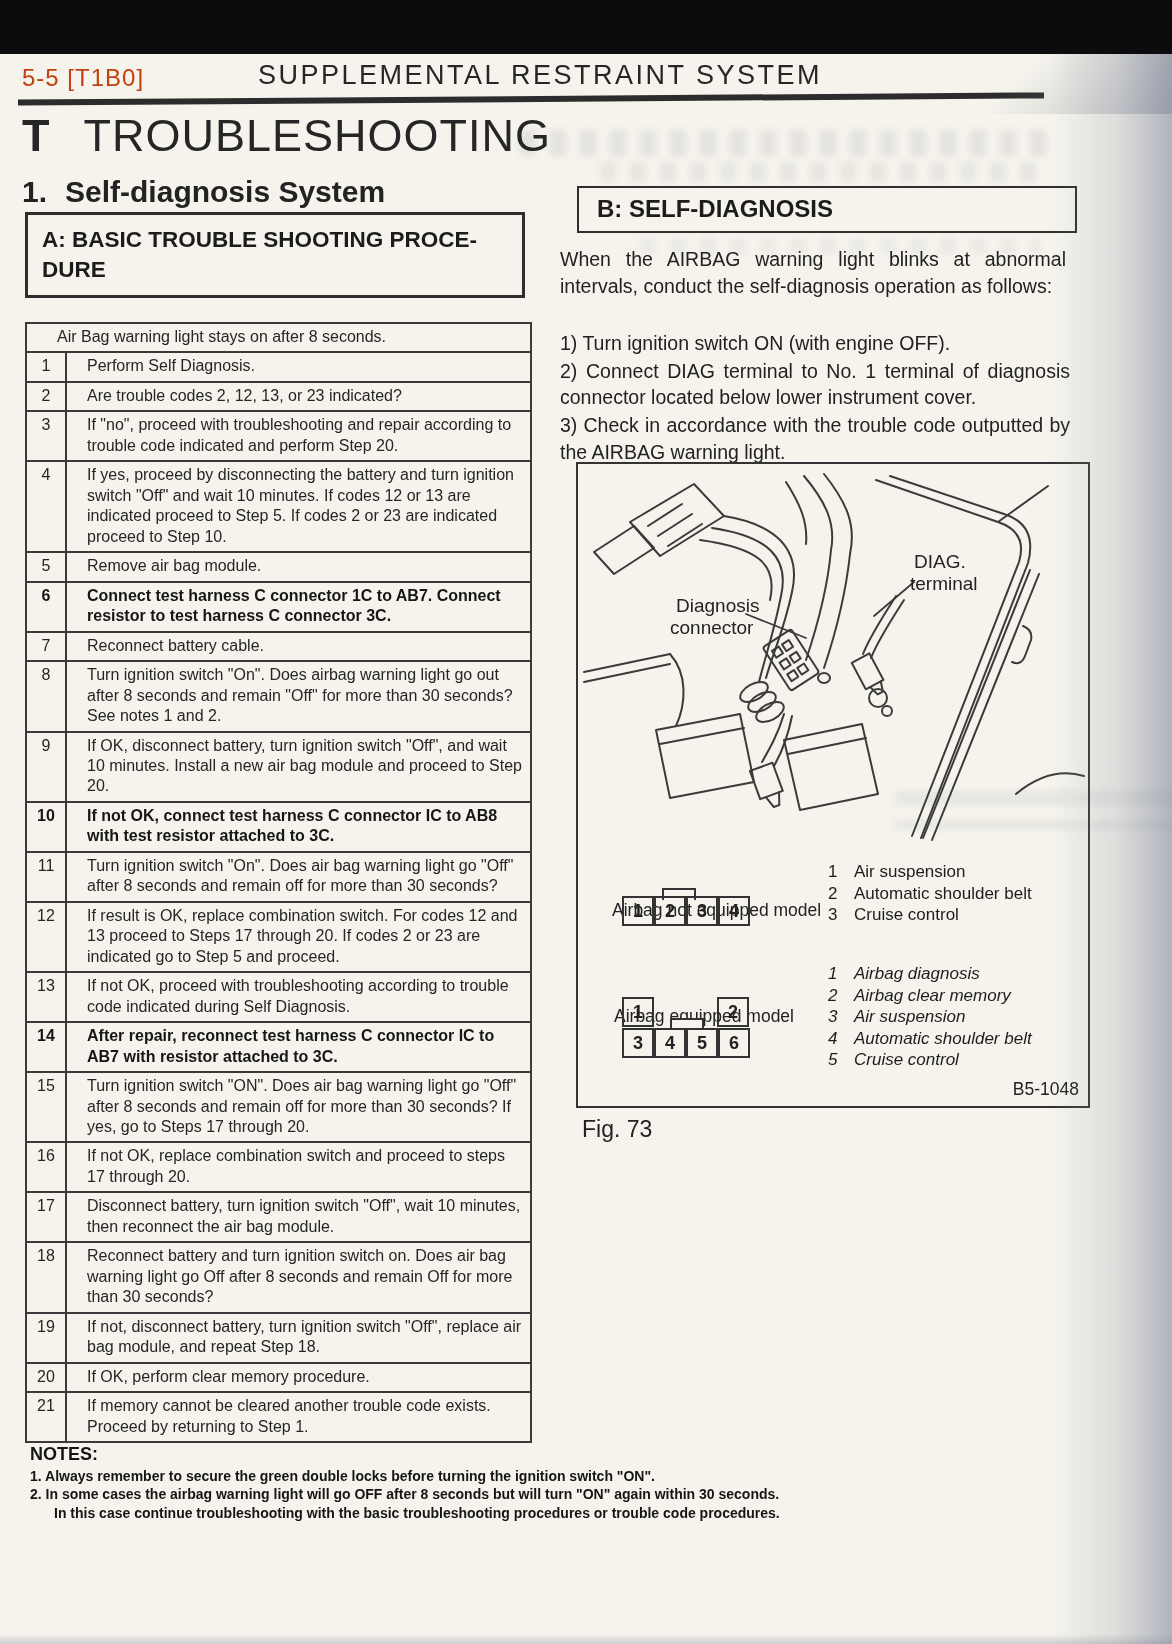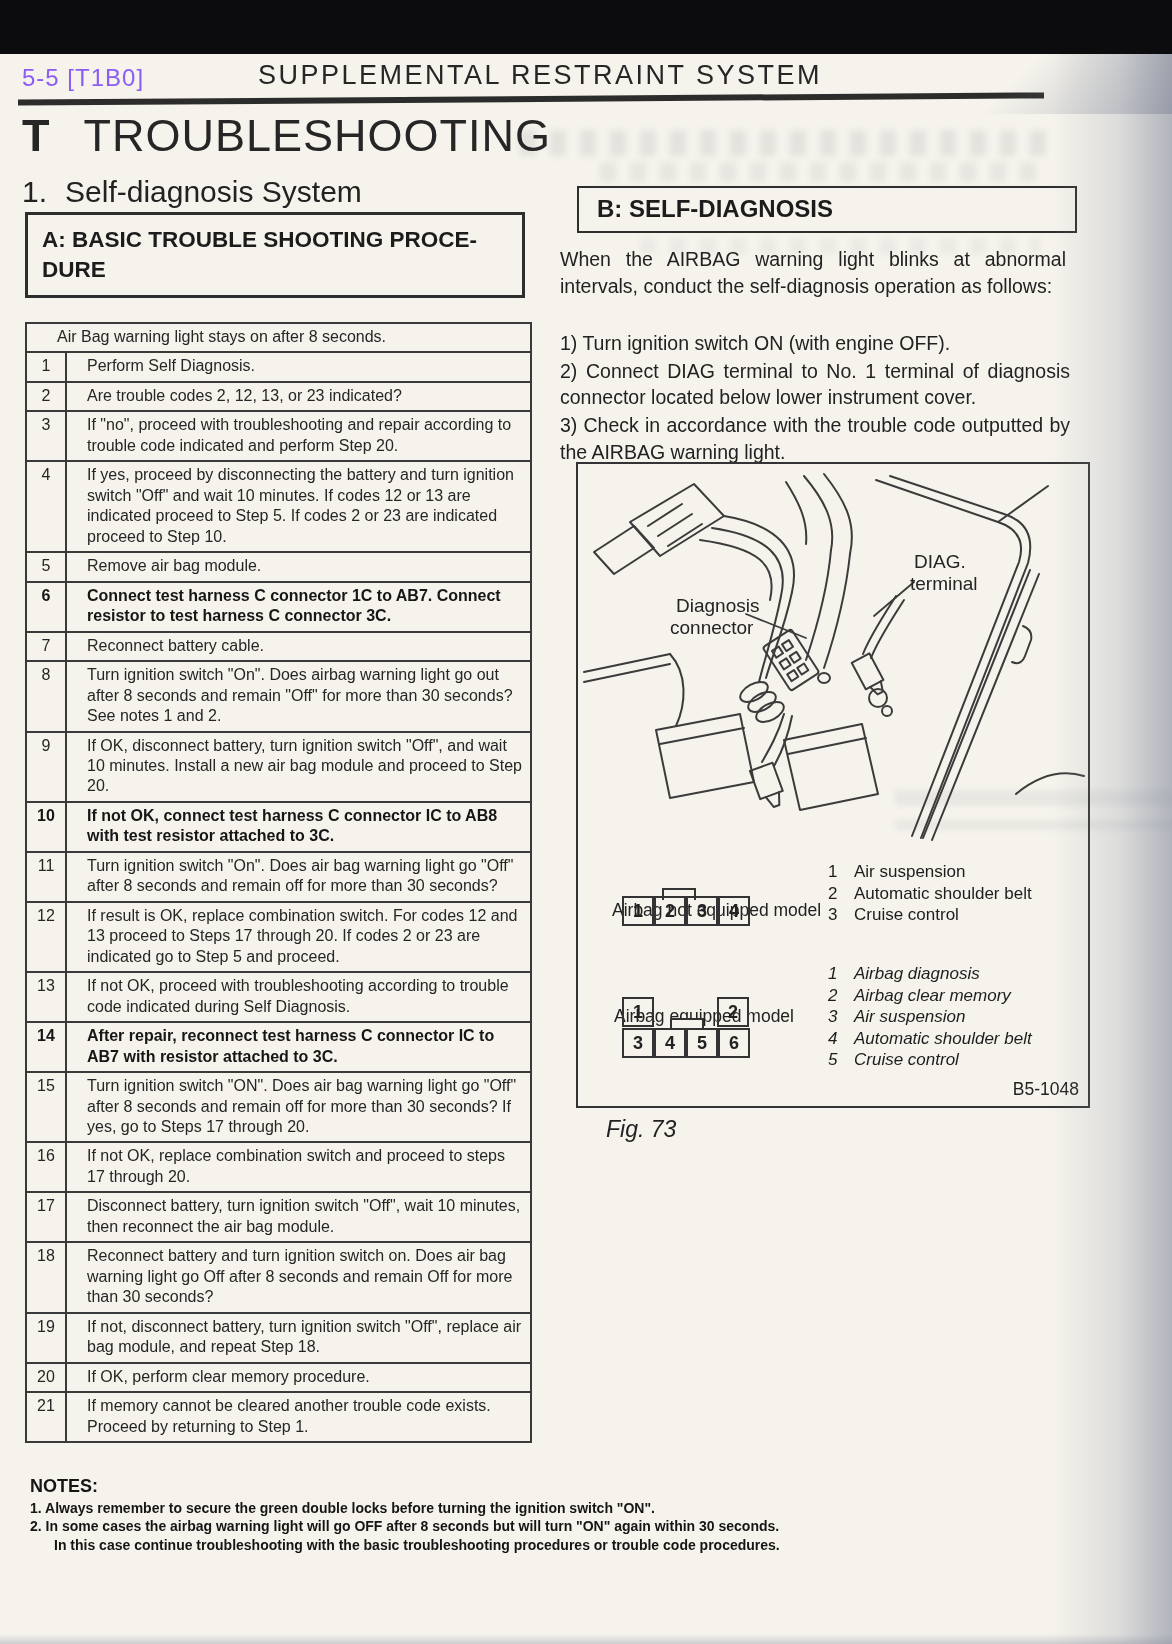--- a/index.html
+++ b/index.html
@@ -13,30 +13,30 @@
   .topbar{position:absolute;left:0;top:0;width:100%;height:54px;background:#0c0c0e;}
   .edge-right{position:absolute;right:0;top:54px;width:120px;height:1590px;
     background:linear-gradient(to right, rgba(148,154,170,0) 0%, rgba(148,154,170,.25) 55%, rgba(120,128,148,.55) 100%);pointer-events:none;}
   .edge-topright{position:absolute;right:0;top:54px;width:260px;height:60px;
     background:linear-gradient(135deg, rgba(120,126,142,0) 40%, rgba(120,126,142,.45) 100%);pointer-events:none;}
   .edge-bottom{position:absolute;left:0;bottom:0;width:100%;height:10px;
     background:linear-gradient(to bottom, rgba(130,135,150,0), rgba(130,135,150,.35));pointer-events:none;}
   .smudge{position:absolute;filter:blur(3px);pointer-events:none;
     background:repeating-linear-gradient(90deg, rgba(95,100,115,.8) 0 16px, rgba(95,100,115,0) 16px 30px);}
   
-  .hdr-left{position:absolute;left:22px;top:64px;font-size:24px;letter-spacing:1px;color:#8b5cf6;}
+  .hdr-left{position:absolute;left:22px;top:64px;font-size:24px;letter-spacing:1px;color:#c2410c;}
   .hdr-title{position:absolute;left:240px;top:60px;width:600px;text-align:center;
     font-size:27px;letter-spacing:2.5px;color:#262626;}
   .hdr-rule{position:absolute;left:18px;top:96px;width:1026px;height:6px;background:#2c2c2c;
     transform:rotate(-0.4deg);}
   
   .big-title{position:absolute;left:22px;top:110px;font-size:45px;color:#262626;}
   .big-title .t-letter{font-weight:bold;margin-right:34px;}
   .big-title .t-word{letter-spacing:1px;}
-  .sec1-title{position:absolute;left:22px;top:175px;font-size:30px;font-weight:normal;color:#222;}
+  .sec1-title{position:absolute;left:22px;top:175px;font-size:30px;font-weight:bold;color:#222;}
   .sec1-title .n{margin-right:18px;}
   
   .box-a{position:absolute;left:25px;top:212px;width:468px;height:62px;
     border:3px solid #2e2e2e;padding:10px 12px 8px 14px;
     font-size:22.5px;font-weight:bold;color:#1c1c1c;line-height:1.35;}
   
   .proc-table{position:absolute;left:25px;top:322px;width:507px;
     border-collapse:collapse;font-size:16px;line-height:1.28;color:#262626;}
   .proc-table td{border:2px solid #3a3a3a;vertical-align:top;padding:3px 8px 4px 20px;}
   .proc-table td.hdr{padding-left:30px;}
@@ -57,24 +57,24 @@
   .fig-art{position:absolute;left:0;top:0;width:510px;height:378px;}
   .model-title{position:absolute;font-size:17.5px;color:#222;margin-top:40px;}
   .legend{position:absolute;font-size:17px;color:#1d1d1d;}
   .legend .lrow{height:21.5px;white-space:nowrap;}
   .legend .lnum{display:inline-block;width:26px;}
   .pinrow{position:absolute;display:flex;}
   .pin{width:28px;height:26px;border:2.5px solid #333;display:flex;align-items:center;justify-content:center;
     font-size:18px;font-weight:bold;color:#222;background:transparent;}
   .tab{position:absolute;border:2.5px solid #333;border-bottom:none;background:#f5f3ec;}
   .fig-code{position:absolute;right:9px;bottom:6px;font-size:17.5px;color:#222;}
-  .fig-caption{position:absolute;left:582px;top:1116px;font-size:23px;font-style:italic;color:#222;margin-left:24px;}
+  .fig-caption{position:absolute;left:582px;top:1116px;font-size:23px;color:#222;}
   
   .notes{position:absolute;left:30px;top:1444px;width:1080px;color:#151515;}
-  .notes .nh{font-size:18px;font-weight:bold;margin-bottom:2px;margin-top:32px;}
+  .notes .nh{font-size:18px;font-weight:bold;margin-bottom:2px;}
   .notes .ni{font-size:14px;font-weight:bold;line-height:1.32;}
   .notes .indent{padding-left:24px;}
   .pageno{position:absolute;left:0;top:1562px;width:1120px;text-align:center;font-size:24px;color:#222;}
 </style>
 </head>
 <body>
 
 <div class="page">
 
   <div class="topbar"></div>

